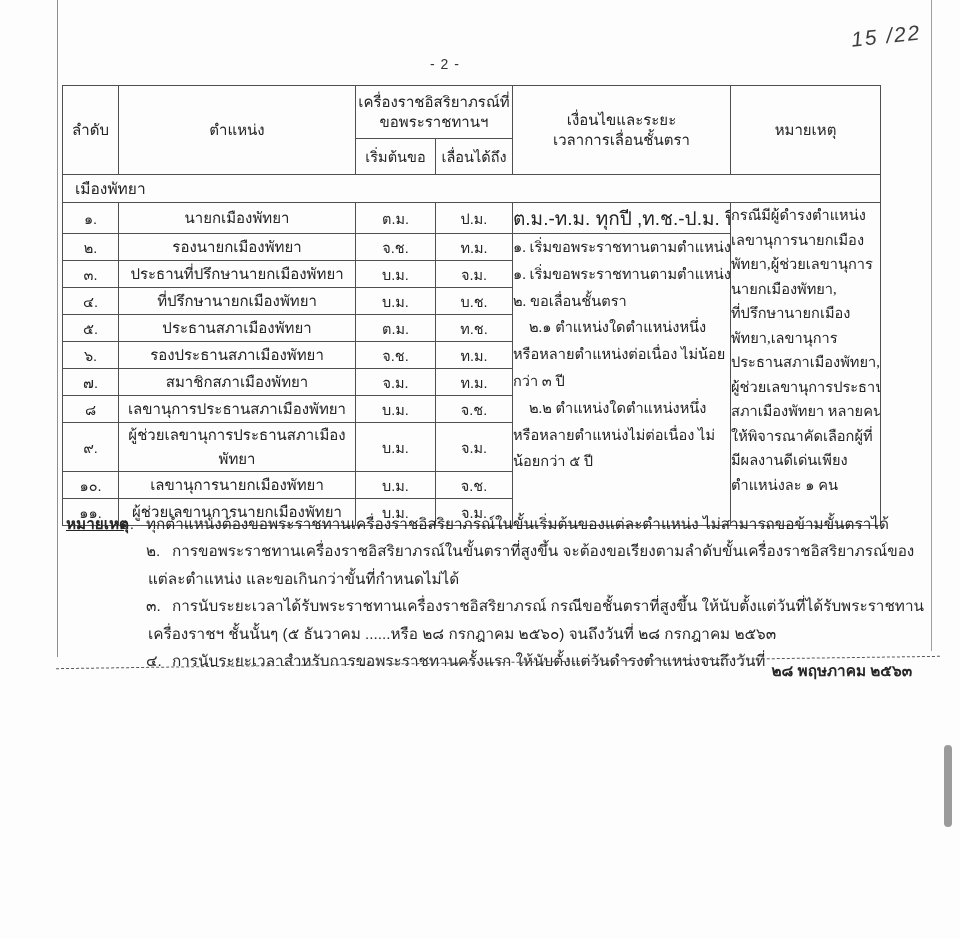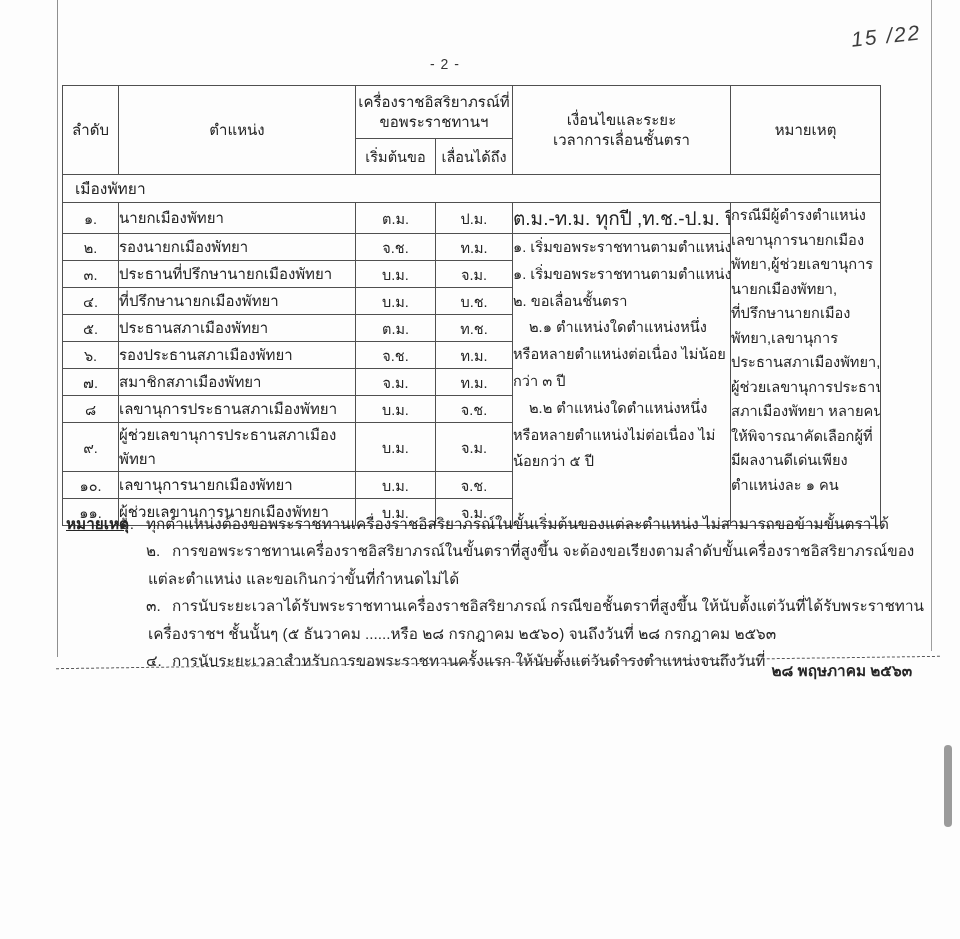--- a/index.html
+++ b/index.html
@@ -32,33 +32,33 @@
   table.ranks th, table.ranks td {
     border:1px solid #4f4f4f; font-weight:normal; padding:0;
     overflow:hidden;
   }
   th.h-main { height:53px; text-align:center; vertical-align:middle; font-size:15px; }
   th.h-sub  { height:36px; text-align:center; font-size:14.5px; }
   .hline { display:block; line-height:20px; }
   tr.section-row td { height:28px; text-align:left; padding-left:12px; font-size:15.5px; }
   tr.data-row td { height:27px; }
   td.c-no   { text-align:center; font-size:14.5px; }
-  td.c-pos  { text-align:left; padding-left:14px; }
+  td.c-pos  { text-align:center; padding-left:14px; }
   td.c-rank { text-align:center; font-size:14.5px; }
   td.c-cond-first { text-align:left; padding-left:5px; font-size:19px; white-space:nowrap; }
   td.c-cond-merged {
     vertical-align:top; text-align:left; padding:1px 4px 0 5px;
     font-size:14.6px; line-height:26.8px;margin-top:36px;
   }
   td.c-cond-merged .indent { padding-left:16px; }
   td.c-remark-merged {
     vertical-align:top; text-align:left; padding:3px 4px 0 8px;
     font-size:14.6px; line-height:24.5px;
   }
-  .cell-line { display:block; white-space:nowrap; }
+  .cell-line { display:block; white-space:nowrap;font-family:Liberation Serif, serif; }
 
   .notes { position:absolute; left:66px; top:510px; width:850px; font-size:15.3px; color:#262626; }
   .note-line { display:flex; align-items:flex-start; min-height:27.4px; line-height:27.4px; white-space:nowrap; }
   .nl-label { width:54px; font-weight:bold; text-decoration:underline; flex:0 0 auto; }
   .nl-no { width:26px; flex:0 0 auto; }
   .note-line.cont { padding-left:82px; }
   .nl-gap { width:80px; flex:0 0 auto; }
   .nl-date { font-weight:bold; margin-left:6px;margin-top:10px; }
 
   .dashed-line {

